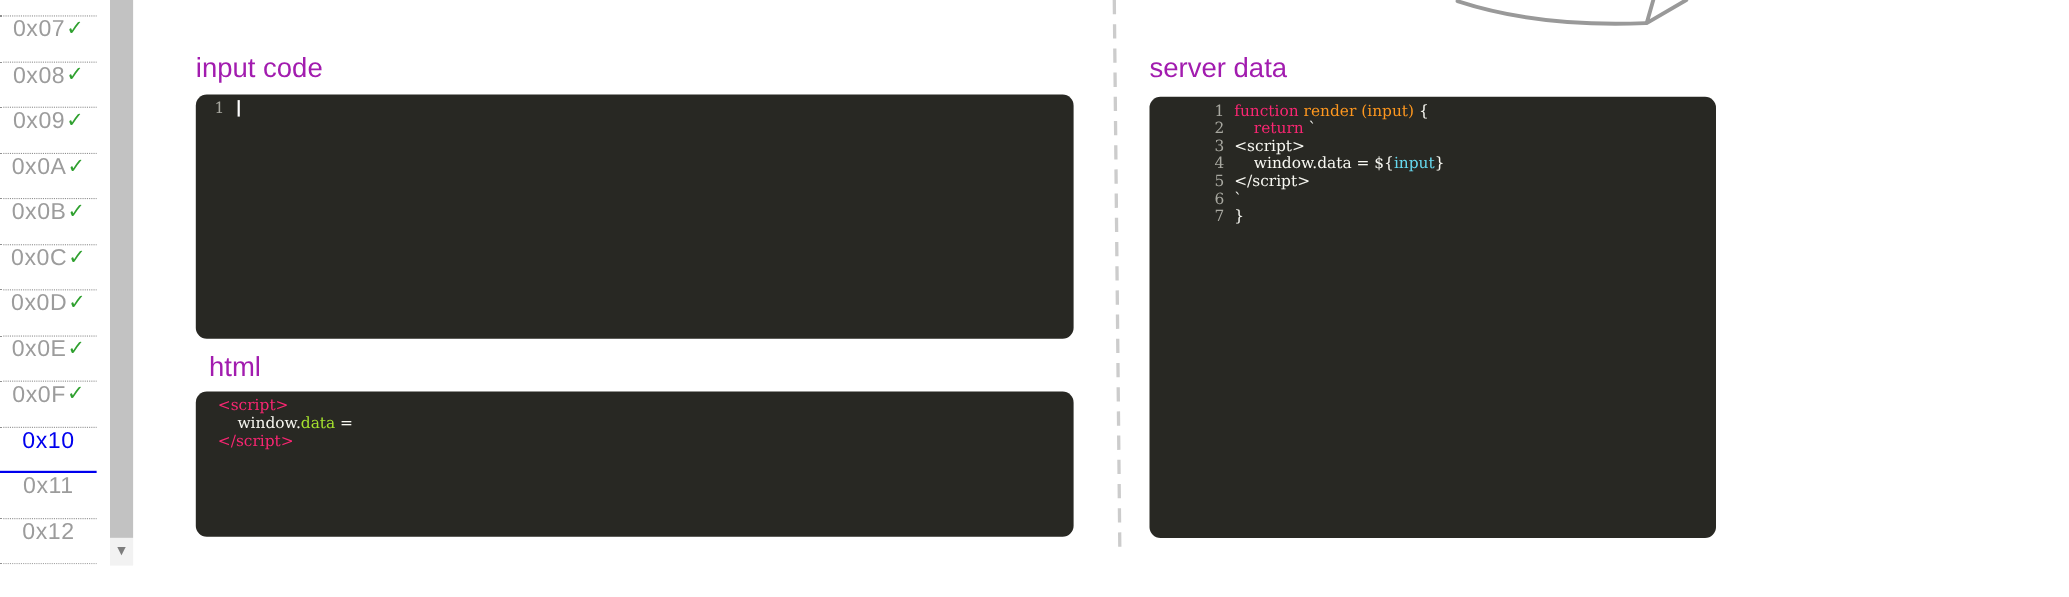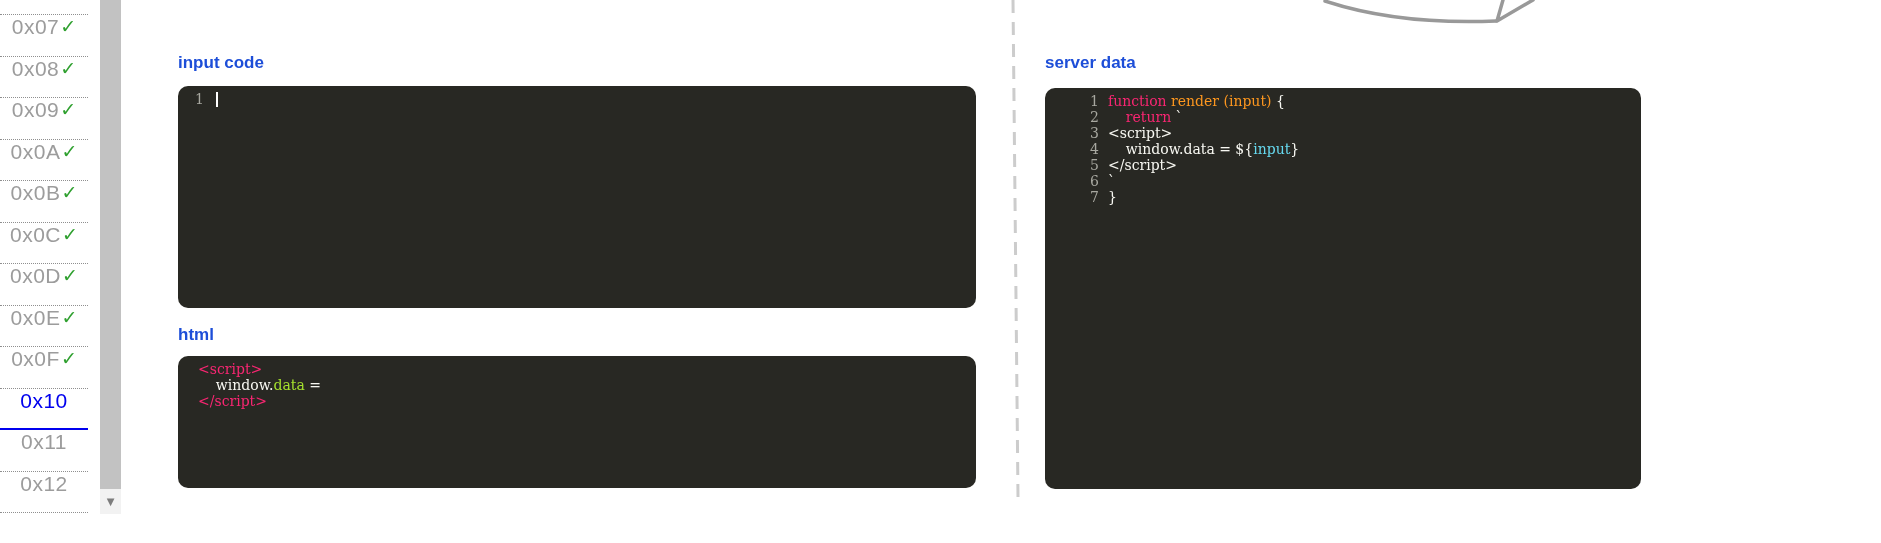--- a/index.html
+++ b/index.html
@@ -32,38 +32,38 @@
   .scroll-thumb{position:absolute;left:0;top:0;width:21px;height:489px;background:#c2c2c2;}
   .scroll-btn{
     position:absolute;left:0;bottom:0;width:21px;height:25px;background:#f2f2f2;
     display:flex;align-items:center;justify-content:center;
     color:#7d7d7d;font-size:10px;font-family:"DejaVu Sans", sans-serif;cursor:pointer;
   }
   
   .panel-title{
     position:absolute;margin:0;
     font-family:"Liberation Sans", sans-serif;
-    font-size:17px;line-height:29px;font-weight:700;color:#1d4ed8;
+    font-size:25px;line-height:29px;font-weight:400;color:#a21caf;
   }
   #title-input{left:178px;top:48px;}
-  #title-html{left:178px;top:320px;text-align:center;}
+  #title-html{left:190px;top:320px;text-align:center;}
   #title-server{left:1045px;top:48px;}
   
   .editor{
     position:absolute;box-sizing:border-box;
     background:var(--editor-bg,#282823);
     border-radius:10px;
     font-family:"DejaVu Serif", serif;
     font-size:14px;line-height:16px;
     color:var(--plain,#f8f8f2);
     padding-top:5px;white-space:pre;overflow:hidden;
   }
   #editor-input{left:178px;top:86px;width:798px;height:222px;padding-left:14px;cursor:text;}
   #editor-html{left:178px;top:356px;width:798px;height:132px;padding-left:20px;}
-  #editor-server{left:1045px;top:88px;width:596px;height:401px;padding-left:14px;}
+  #editor-server{left:1045px;top:88px;width:515px;height:401px;padding-left:28px;}
   .code-line{white-space:pre;}
   .gutter{display:inline-block;text-align:right;color:var(--gutter,#a8a8a0);}
   #editor-input .gutter{width:12px;margin-right:7px;}
   #editor-server .gutter{width:40px;margin-right:9px;}
   .cursor{
     display:inline-block;width:2px;height:15px;
     background:#ffffff;vertical-align:-3px;margin-left:5px;
   }
   
   .overlay{position:absolute;left:0;top:0;pointer-events:none;}

